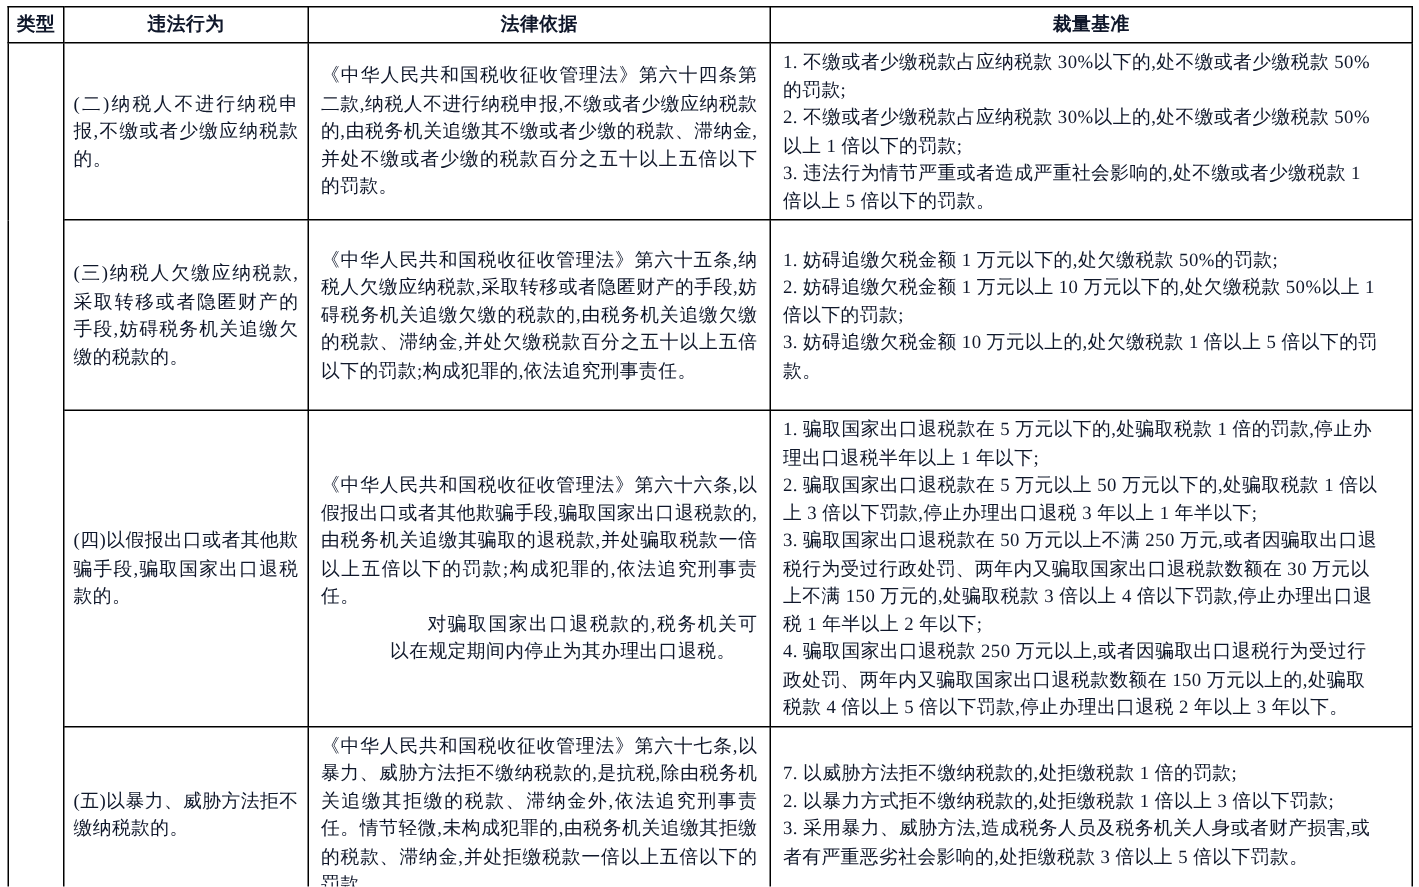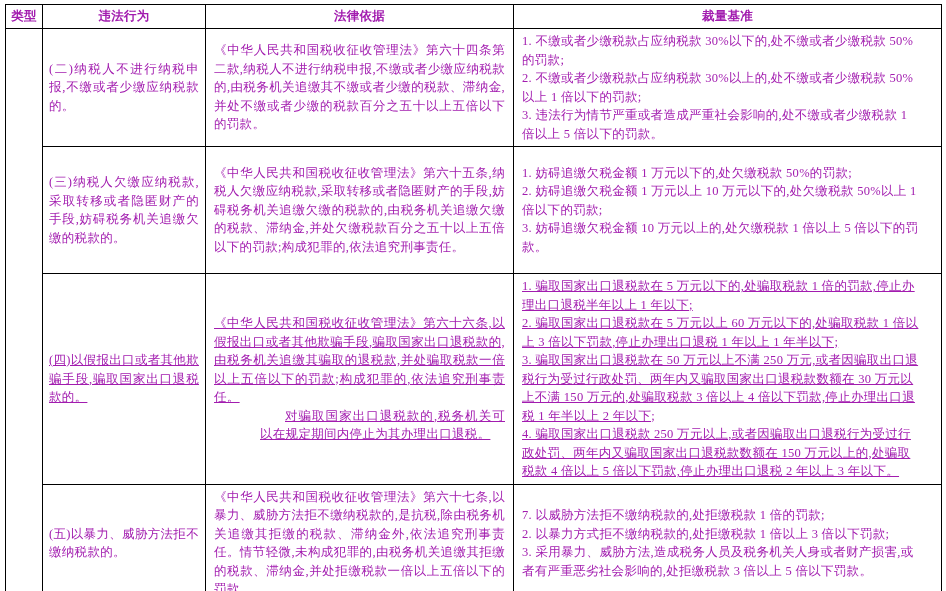--- a/index.html
+++ b/index.html
@@ -9,21 +9,21 @@
     width: 946px;
     height: 591px;
     overflow: hidden;
   }
   .page {
     position: relative;
     width: 946px;
     height: 591px;
     background: #ffffff;
     font-family: "Liberation Serif", "DejaVu Serif", serif;
-    color: #a21caf;
+    color: #0f172a;
   }
   table.law-table {
     position: absolute;
     left: 5px;
     top: 4px;
     width: 936px;
     border-collapse: collapse;
     table-layout: fixed;
   }
   table.law-table th,
@@ -37,21 +37,21 @@
   }
   th.hdr {
     font-weight: bold;
     text-align: center;
     height: 24px;
     font-size: 13px;
     padding: 2px;
   }
   tr.r1 td { height: 114px; }
   tr.r2 td { height: 127px; }
-  tr.r3 td { height: 206px; text-decoration: underline; }
+  tr.r3 td { height: 206px; }
   tr.r4 td { height: 105px; }
   td.type-col { padding: 2px; }
   td.behavior {
     padding: 3px 6px;
     text-align: justify;
     margin-top: 36px;
   }
   td.legal {
     padding: 3px 8px;
     text-align: justify;
@@ -112,21 +112,21 @@
       <tr class="r3">
         <td class="behavior">
           <div>(四)以假报出口或者其他欺骗手段,骗取国家出口退税款的。</div>
         </td>
         <td class="legal">
           <div>《中华人民共和国税收征收管理法》第六十六条,以假报出口或者其他欺骗手段,骗取国家出口退税款的,由税务机关追缴其骗取的退税款,并处骗取税款一倍以上五倍以下的罚款;构成犯罪的,依法追究刑事责任。</div>
           <div class="para-indent">对骗取国家出口退税款的,税务机关可以在规定期间内停止为其办理出口退税。</div>
         </td>
         <td class="benchmark">
           <div>1. 骗取国家出口退税款在 5 万元以下的,处骗取税款 1 倍的罚款,停止办理出口退税半年以上 1 年以下;</div>
-          <div>2. 骗取国家出口退税款在 5 万元以上 60 万元以下的,处骗取税款 1 倍以上 3 倍以下罚款,停止办理出口退税 1 年以上 1 年半以下;</div>
+          <div>2. 骗取国家出口退税款在 5 万元以上 50 万元以下的,处骗取税款 1 倍以上 3 倍以下罚款,停止办理出口退税 3 年以上 1 年半以下;</div>
           <div>3. 骗取国家出口退税款在 50 万元以上不满 250 万元,或者因骗取出口退税行为受过行政处罚、两年内又骗取国家出口退税款数额在 30 万元以上不满 150 万元的,处骗取税款 3 倍以上 4 倍以下罚款,停止办理出口退税 1 年半以上 2 年以下;</div>
           <div>4. 骗取国家出口退税款 250 万元以上,或者因骗取出口退税行为受过行政处罚、两年内又骗取国家出口退税款数额在 150 万元以上的,处骗取税款 4 倍以上 5 倍以下罚款,停止办理出口退税 2 年以上 3 年以下。</div>
         </td>
       </tr>
       <tr class="r4">
         <td class="behavior">
           <div>(五)以暴力、威胁方法拒不缴纳税款的。</div>
         </td>
         <td class="legal">
           <div>《中华人民共和国税收征收管理法》第六十七条,以暴力、威胁方法拒不缴纳税款的,是抗税,除由税务机关追缴其拒缴的税款、滞纳金外,依法追究刑事责任。情节轻微,未构成犯罪的,由税务机关追缴其拒缴的税款、滞纳金,并处拒缴税款一倍以上五倍以下的罚款。</div>

